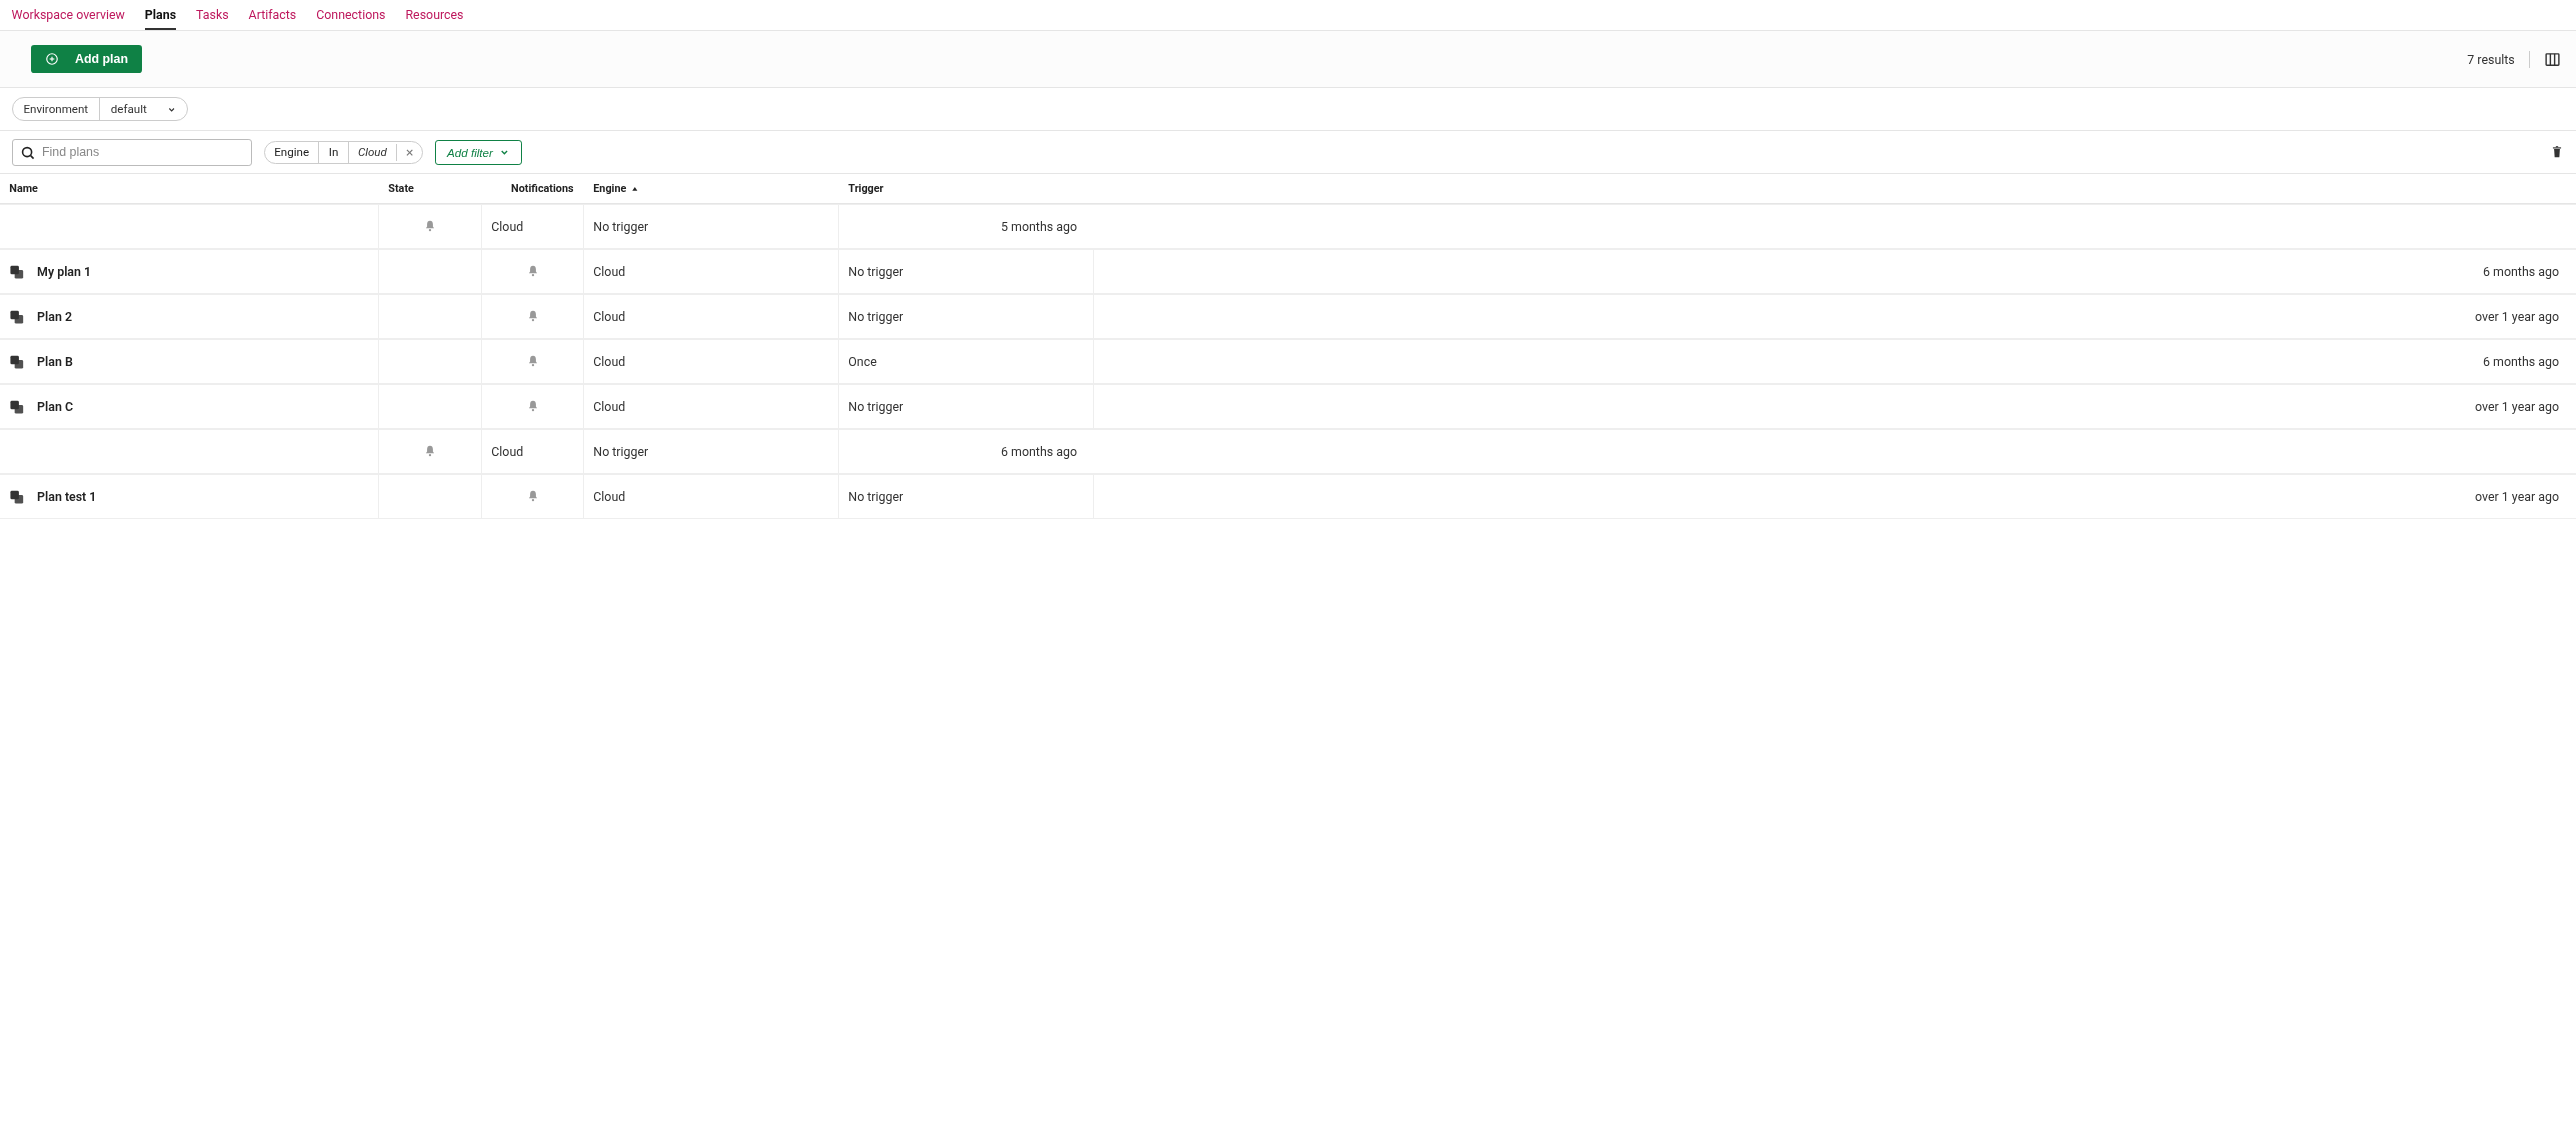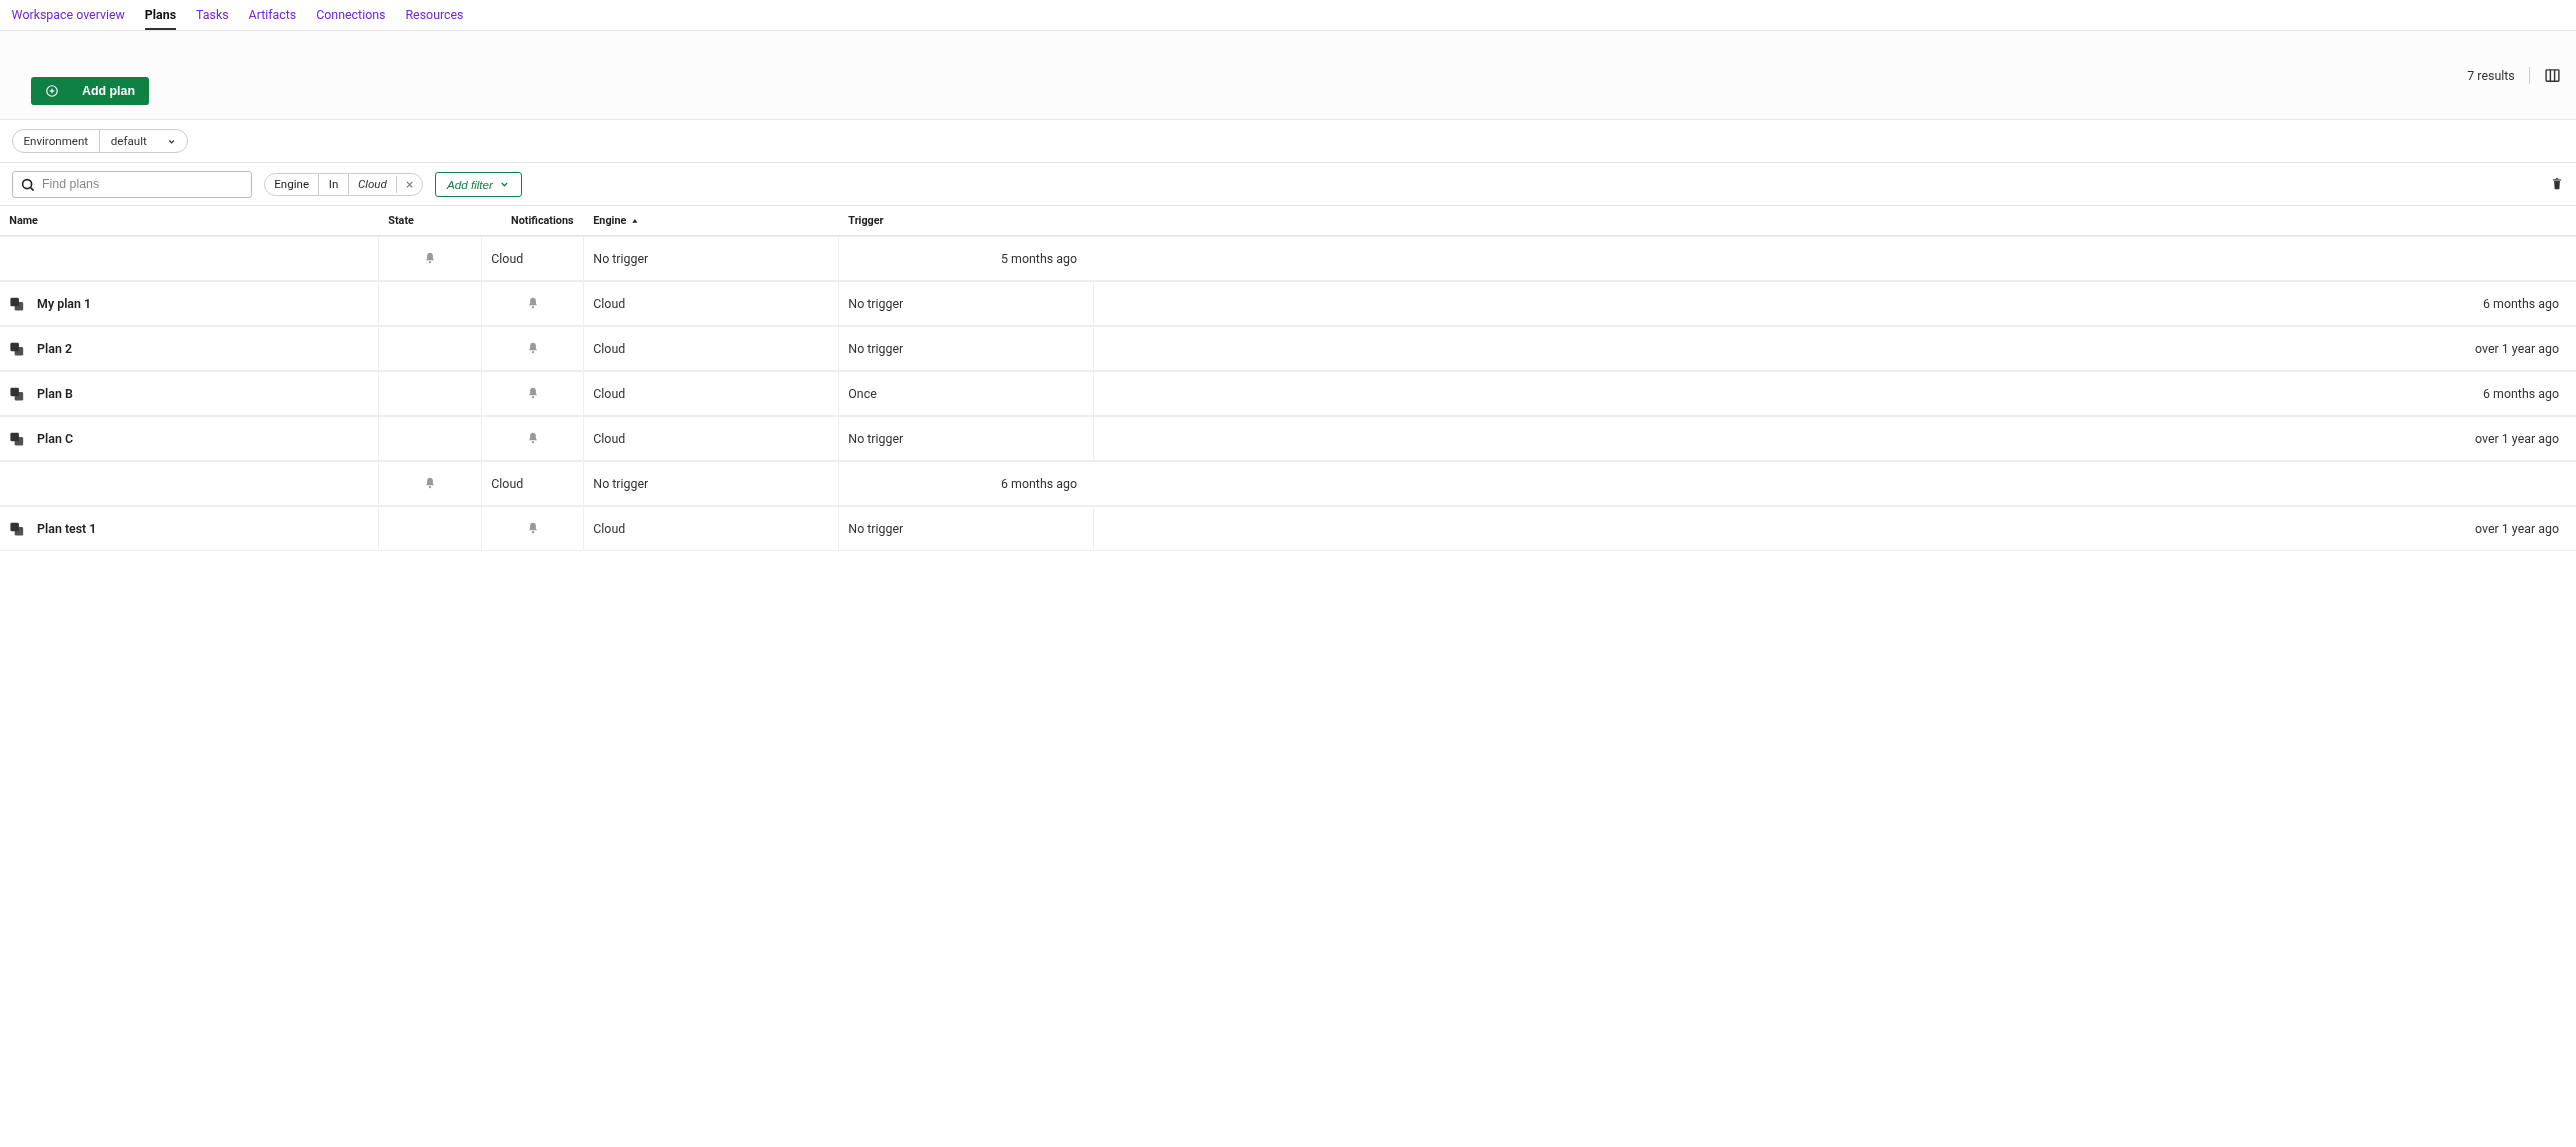--- a/index.html
+++ b/index.html
@@ -14,21 +14,21 @@
   .tabs {
     display: flex;
     align-items: center;
     gap: 20px;
     padding: 0 11.6px;
     border-bottom: 0.8px solid #e5e5e5;
     height: 31px;
   }
   .tab {
     padding: 6.2px 0;
-    color: #6d28d9;
+    color: #be185d;
     cursor: pointer;
     border-bottom: 1.5px solid transparent;
     font-size: 12.4px;
   }
   .tab.active {
     font-weight: 700;
     color: #111;
     border-bottom: 2.3px solid #333;
   }
 
@@ -37,30 +37,29 @@
     display: flex;
     align-items: center;
     justify-content: space-between;
     padding: 14px 15.5px 14px 31px;
     border-bottom: 0.8px solid #e5e5e5;
     background: #fcfcfc;
   }
   .btn-primary {
     display: inline-flex;
     align-items: center;
-    gap: 23px;
+    gap: 16px;
     background: #0f8145;
     color: #fff;
     border: none;
     border-radius: 3.1px;
     padding: 7px 14px;
     font-size: 12.4px;
     font-weight: 600;
     cursor: pointer;
-    margin-top: 32px;
   }
   .btn-primary svg { width: 14px; height: 14px; }
   .toolbar-right {
     display: flex;
     align-items: center;
     gap: 14px;
     color: #333;
   }
   .toolbar-right .divider {
     width: 0.8px; height: 17px; background: #ccc;

